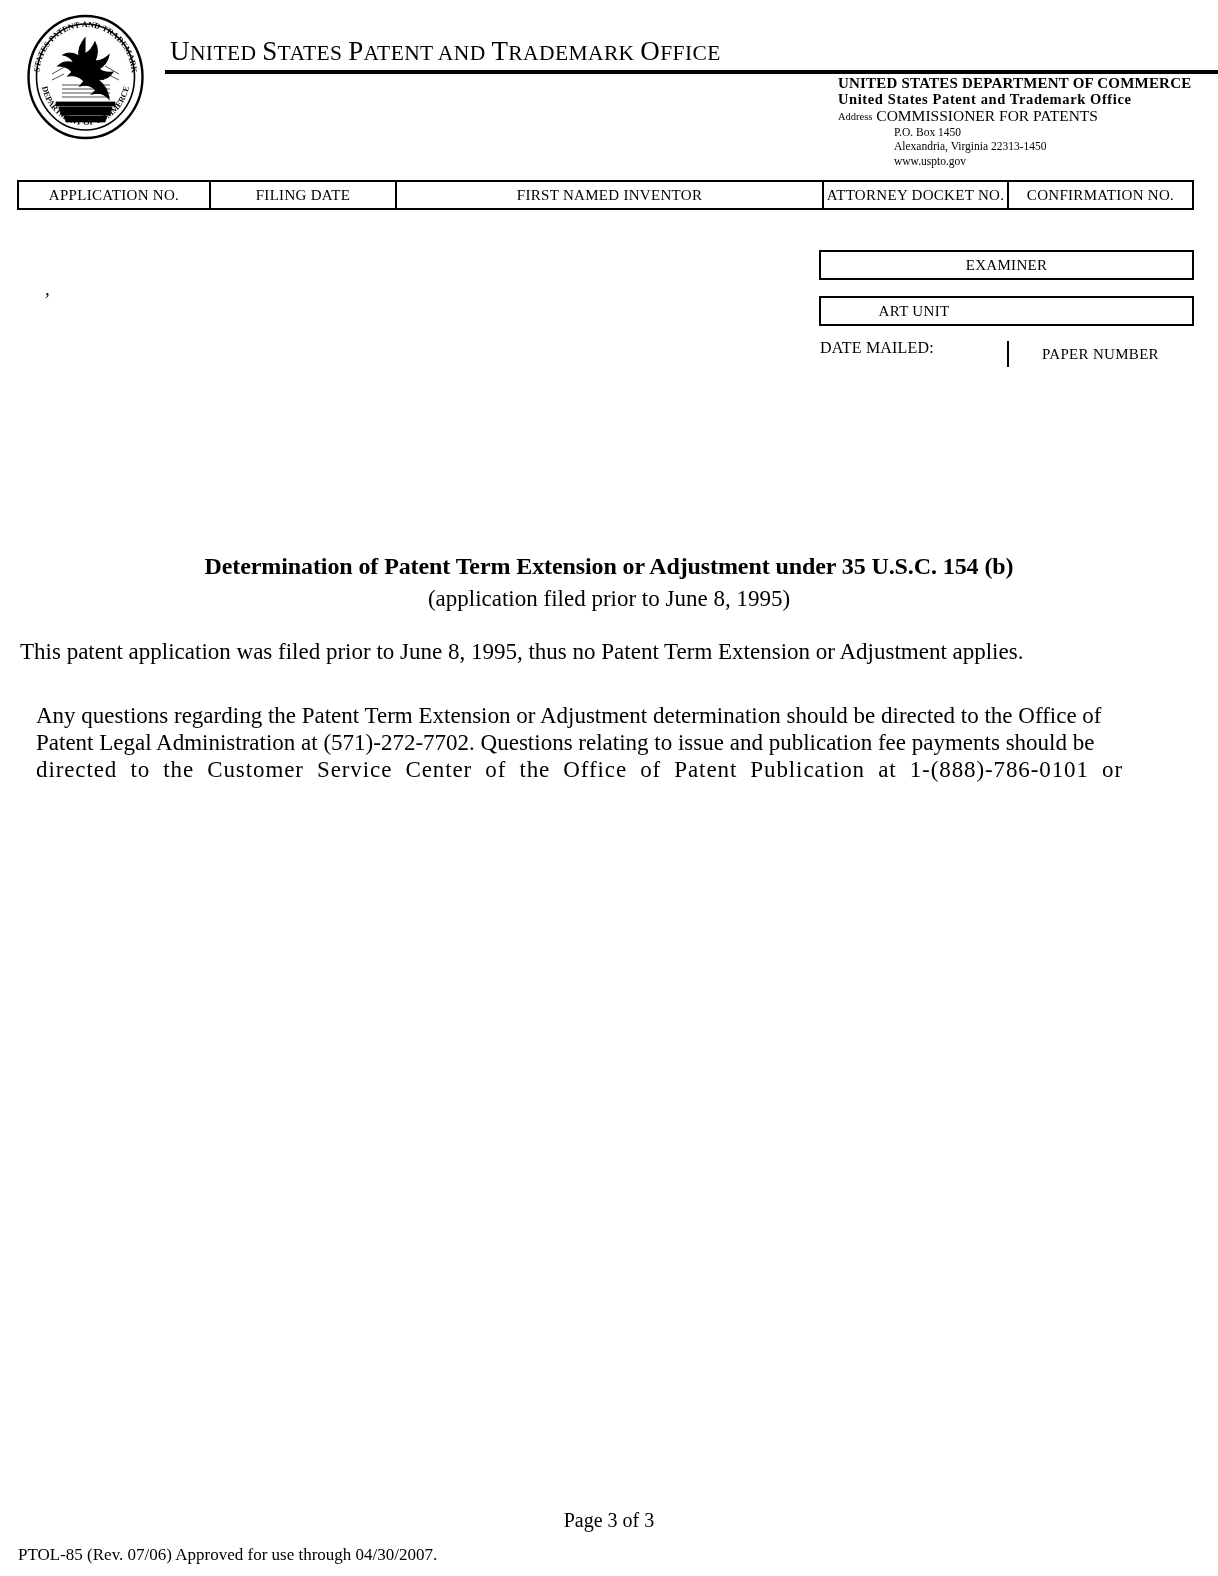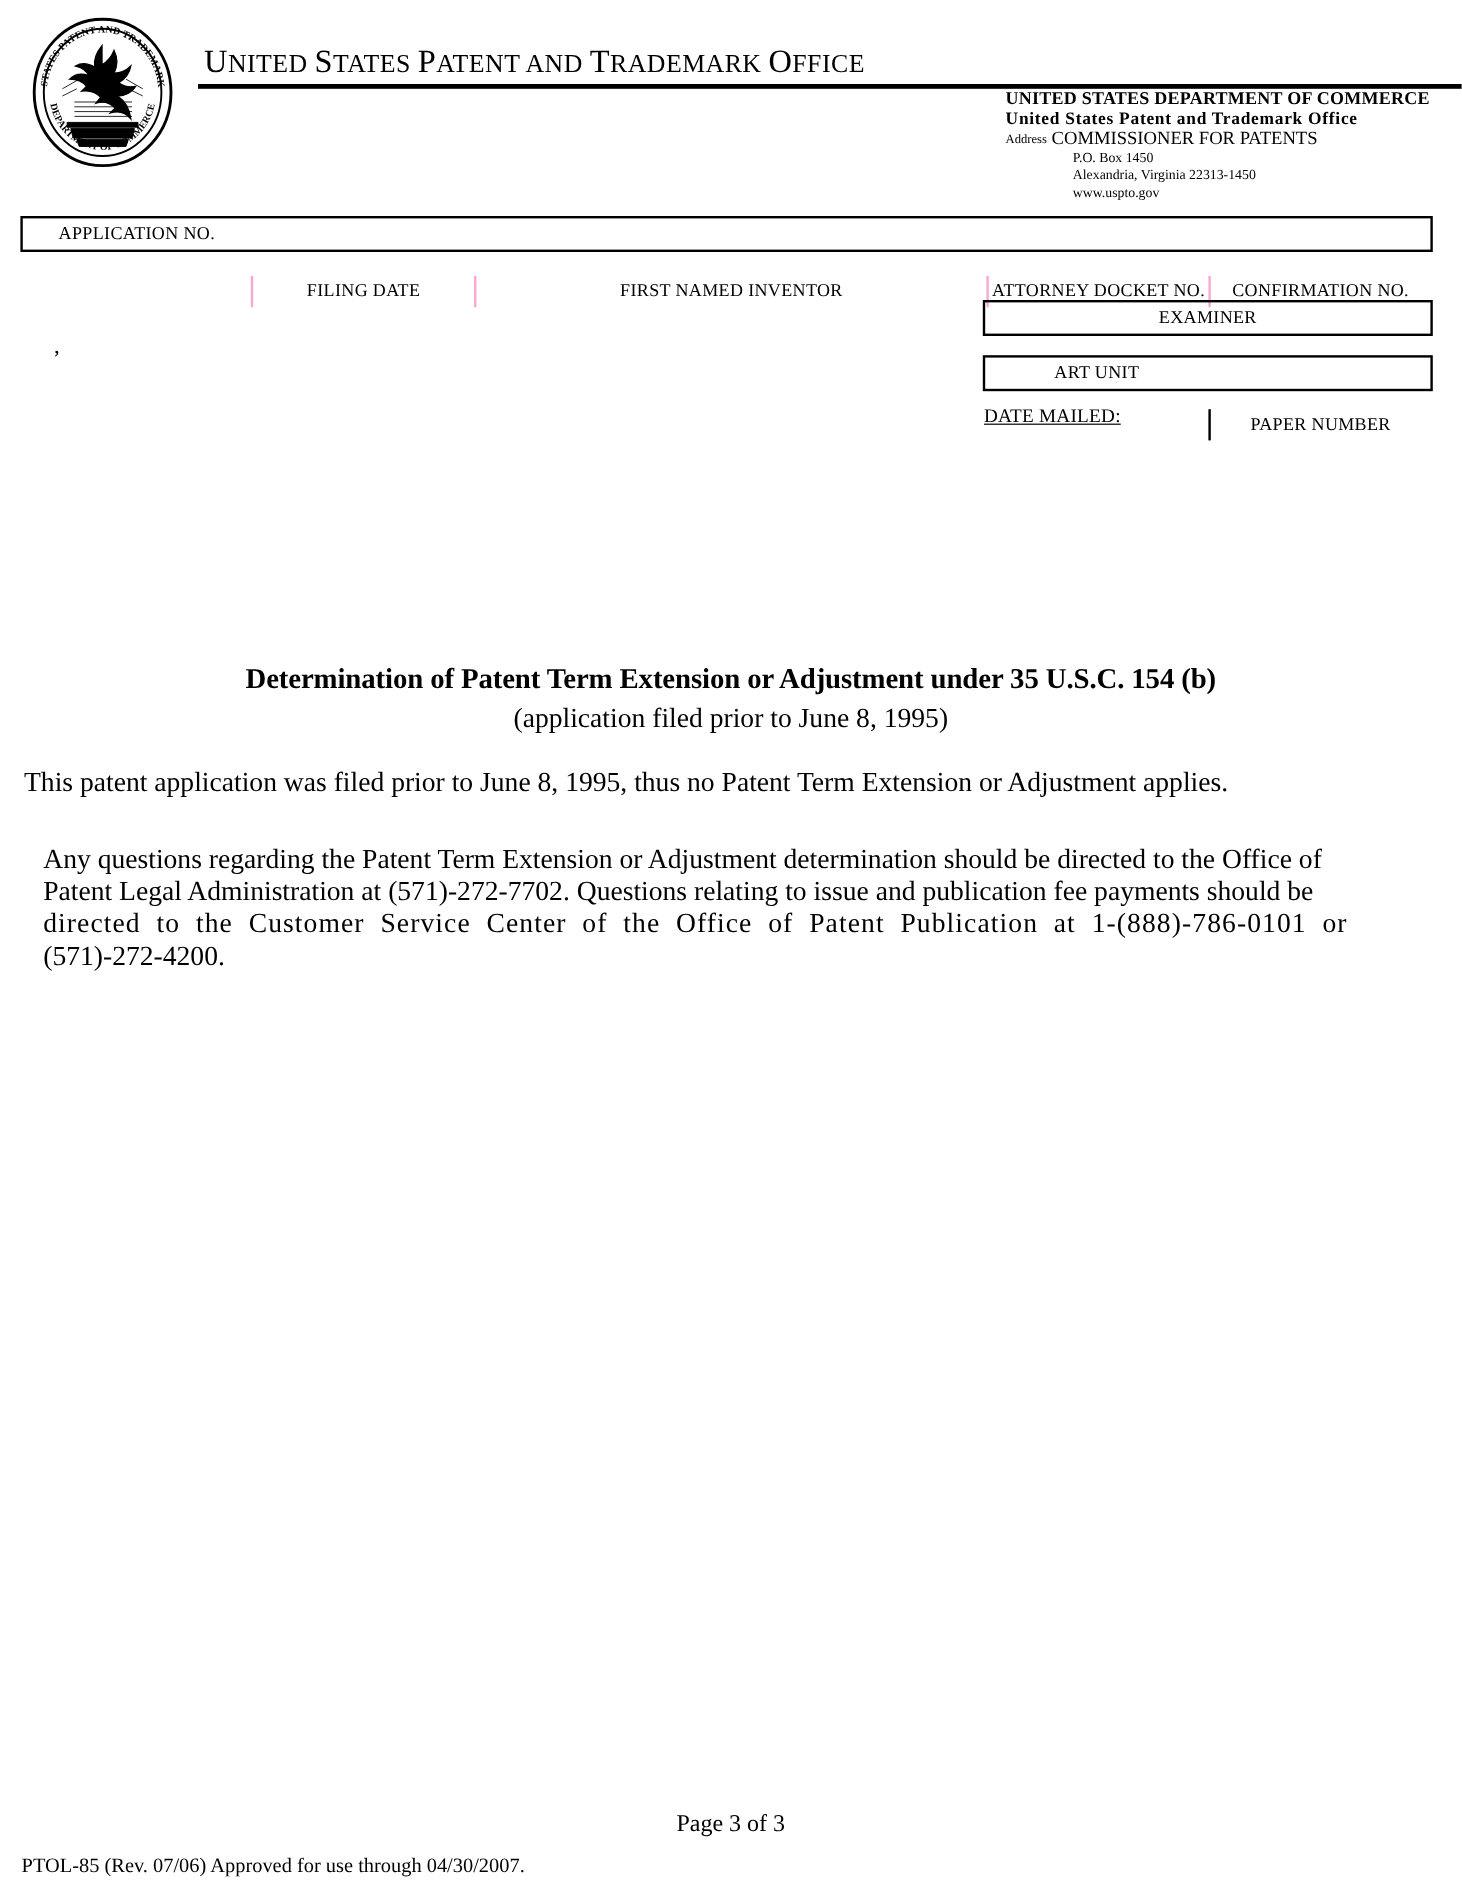--- a/index.html
+++ b/index.html
@@ -92,21 +92,21 @@
   #info-table .cell {
     display: flex;
     align-items: center;
     justify-content: center;
     font-size: 15px;
     letter-spacing: 0.3px;
     white-space: nowrap;
     box-sizing: border-box;
     height: 100%;
   }
-  #info-table .cell + .cell { border-left: 2px solid #f9a8d4; margin-top: 48px; }
+  #info-table .cell + .cell { border-left: 2px solid #000000; }
   .col-app   { width: 190px; }
   .col-file  { width: 186px; }
   .col-inv   { width: 427px; }
   .col-atty  { width: 185px; }
   .col-conf  { flex: 1; }
 
   
   #examiner-box {
     position: absolute;
     left: 819px; top: 250px;
@@ -140,21 +140,20 @@
   #artunit-row .cell + .cell { border-left: 2px solid #000; margin-top: 43px; }
   .col-artunit { width: 186px; }
   .col-paper   { flex: 1; }
 
   #date-mailed {
     position: absolute;
     left: 820px; top: 339px;
     font-size: 16px;
     letter-spacing: 0.2px;
     white-space: nowrap;
-    text-decoration: underline;
   }
 
   
   #addressee-comma {
     position: absolute;
     left: 45px; top: 278px;
     font-size: 19px;
   }
 
   
@@ -293,17 +292,16 @@
 
 <div id="doc-title">Determination of Patent Term Extension or Adjustment under 35 U.S.C. 154 (b)</div>
 <div id="doc-subtitle">(application filed prior to June 8, 1995)</div>
 
 <div id="para-1">This patent application was filed prior to June 8, 1995, thus no Patent Term Extension or Adjustment applies.</div>
 
 <div id="para-2">
   <span class="line">Any questions regarding the Patent Term Extension or Adjustment determination should be directed to the Office of</span>
   <span class="line">Patent Legal Administration at (571)-272-7702.  Questions relating to issue and publication fee payments should be</span>
   <span class="line" style="letter-spacing:0.9px;word-spacing:6.5px;">directed to the Customer Service Center of the Office of Patent Publication at 1-(888)-786-0101   or</span>
-  <span class="line">(571)-272-4200.</span>
 </div>
 
 <div id="page-number">Page 3 of 3</div>
 <div id="form-footer">PTOL-85  (Rev. 07/06) Approved for use through 04/30/2007.</div>
 
 </body></html>

